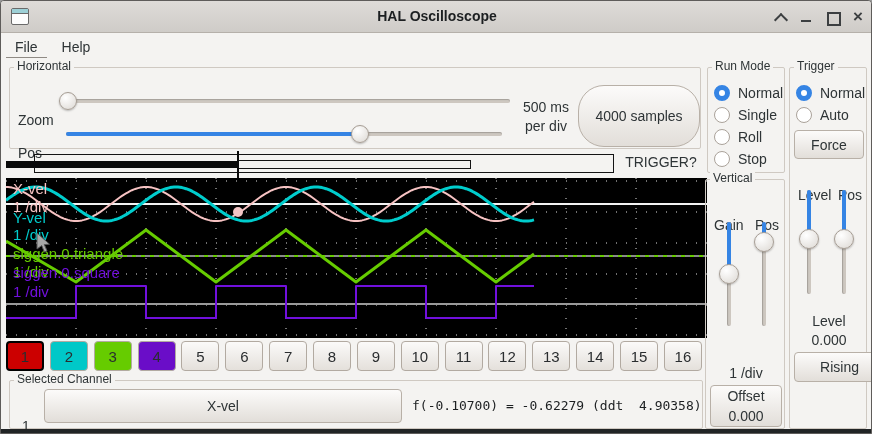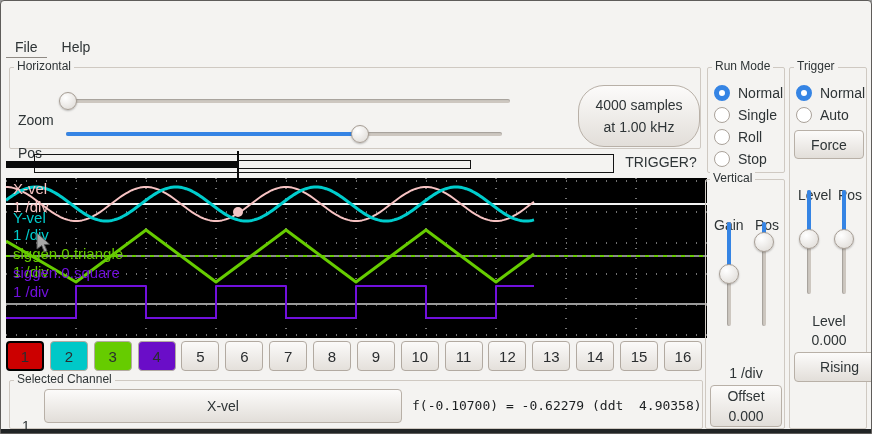--- a/index.html
+++ b/index.html
@@ -72,38 +72,51 @@
   .ctext { position:absolute; text-align:center; font-size:14px; line-height:19px; }
   .readout { position:absolute; font-family:"DejaVu Sans Mono", monospace; font-size:13px;
     white-space:pre; color:#1c1f21; }
   .bottom-strip { position:absolute; left:0; top:428px; width:872px; height:6px; background:#212425; }
 </style>
 </head>
 <body>
 
 <div class="window">
 
+  <div class="titlebar">
+    <div class="win-icon"></div>
+    <div class="title">HAL Oscilloscope</div>
+    <div class="win-controls">
+      <div class="wc wc-shade"></div>
+      <div class="wc wc-min"></div>
+      <div class="wc wc-max"></div>
+      <div class="wc wc-close">×</div>
+    </div>
+  </div>
 
   <div class="menubar">
     <div class="menu-item focused">File</div>
     <div class="menu-item">Help</div>
   </div>
 
   <div class="group" style="left:8px; top:66px; width:692px; height:82px;">
     <span class="legend">Horizontal</span>
     <div class="lbl" style="left:8px; top:24px;">Zoom</div>
     <div class="htrack" style="left:50px; top:31px; width:450px;"></div>
     <div class="hhandle" style="left:49px; top:24px;"></div>
     <div class="lbl" style="left:8px; top:57px;">Pos</div>
     <div class="htrack" style="left:56px; top:64px; width:436px;"></div>
     <div class="hfill" style="left:56px; top:64px; width:292px;"></div>
     <div class="hhandle" style="left:341px; top:57px;"></div>
+    <div class="ctext" style="left:504px; top:30px; width:64px;">
+      <div>500 ms</div>
+      <div>per div</div>
+    </div>
     <div class="btn" style="left:568px; top:17px; width:122px; height:62px; line-height:22px;border-radius:26px;">
       <div>4000 samples</div>
-      <div>at 1.00 kHz</div>
     </div>
   </div>
 
   <div class="trig-outer"></div>
   <div class="trig-solid"></div>
   <div class="trig-inner"></div>
   <div class="trig-tick"></div>
   <div class="trig-label">TRIGGER?</div>
 
   <div class="scope">

